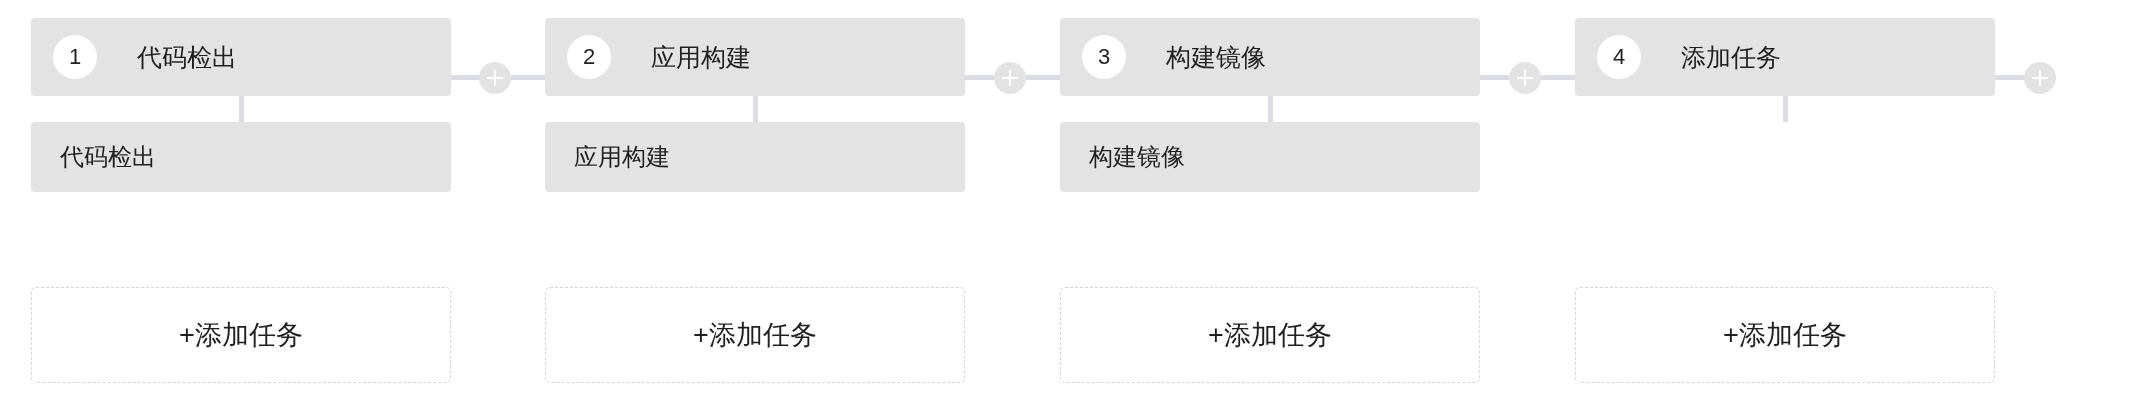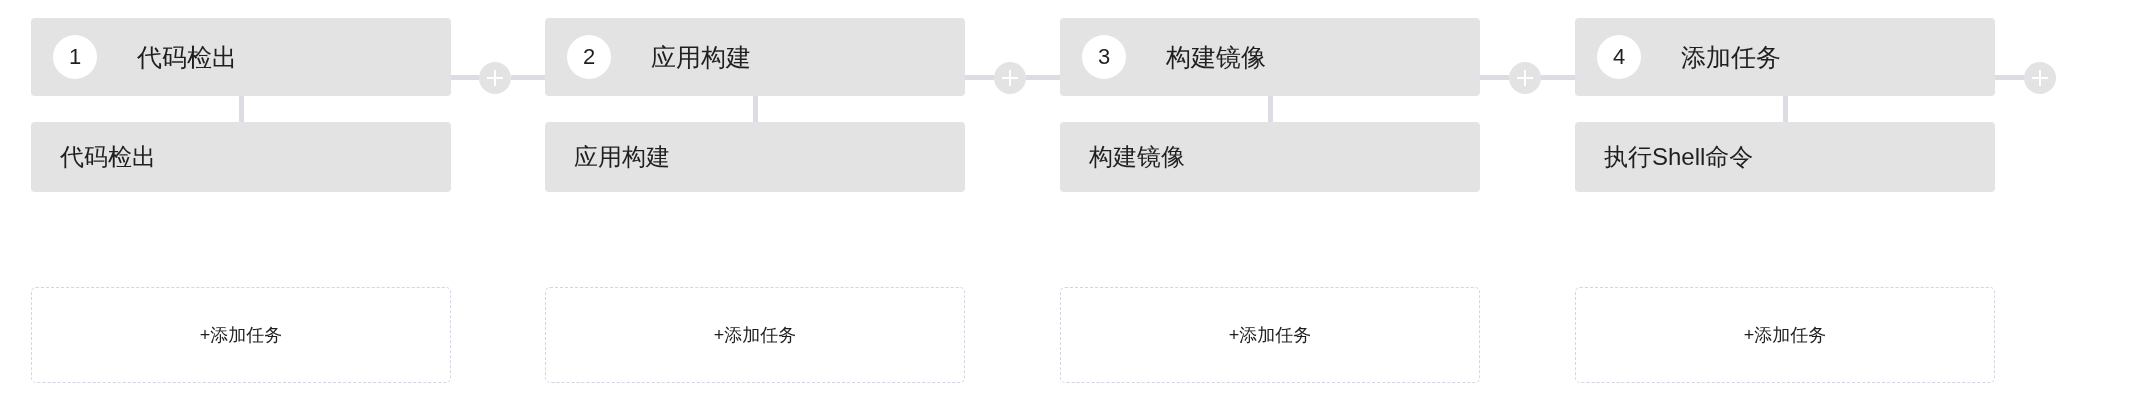--- a/index.html
+++ b/index.html
@@ -101,21 +101,21 @@
     background: #ffffff;
     border: 1px dashed #d4d5e2;
     border-radius: 5px;
     box-sizing: border-box;
     display: flex;
     align-items: center;
     justify-content: center;
     cursor: pointer;
   }
   .add-task-label {
-    font-size: 18px;
+    font-size: 27px;
     color: #1f1f1f;
     white-space: nowrap;
   }
 
   
   .h-connector {
     position: absolute;
     top: 75px;
     height: 5px;
     background: #dcdce4;
@@ -194,23 +194,20 @@
       <span class="add-task-label">+添加任务</span>
     </div>
   </div>
 
   <div class="stage-col" style="left:1575px;">
     <div class="stage-header">
       <div class="stage-index">4</div>
       <div class="stage-title">添加任务</div>
     </div>
     <div class="v-connector"></div>
-    <div class="task-card">
-      <div class="task-title">执行Shell命令</div>
-    </div>
     <div class="add-task">
       <span class="add-task-label">+添加任务</span>
     </div>
   </div>
 
   <div class="h-connector" style="left:451px;  width:28px;"></div>
   <div class="plus-node" style="left:479px;"></div>
   <div class="h-connector" style="left:511px;  width:34px;"></div>
 
   <div class="h-connector" style="left:965px;  width:29px;"></div>

